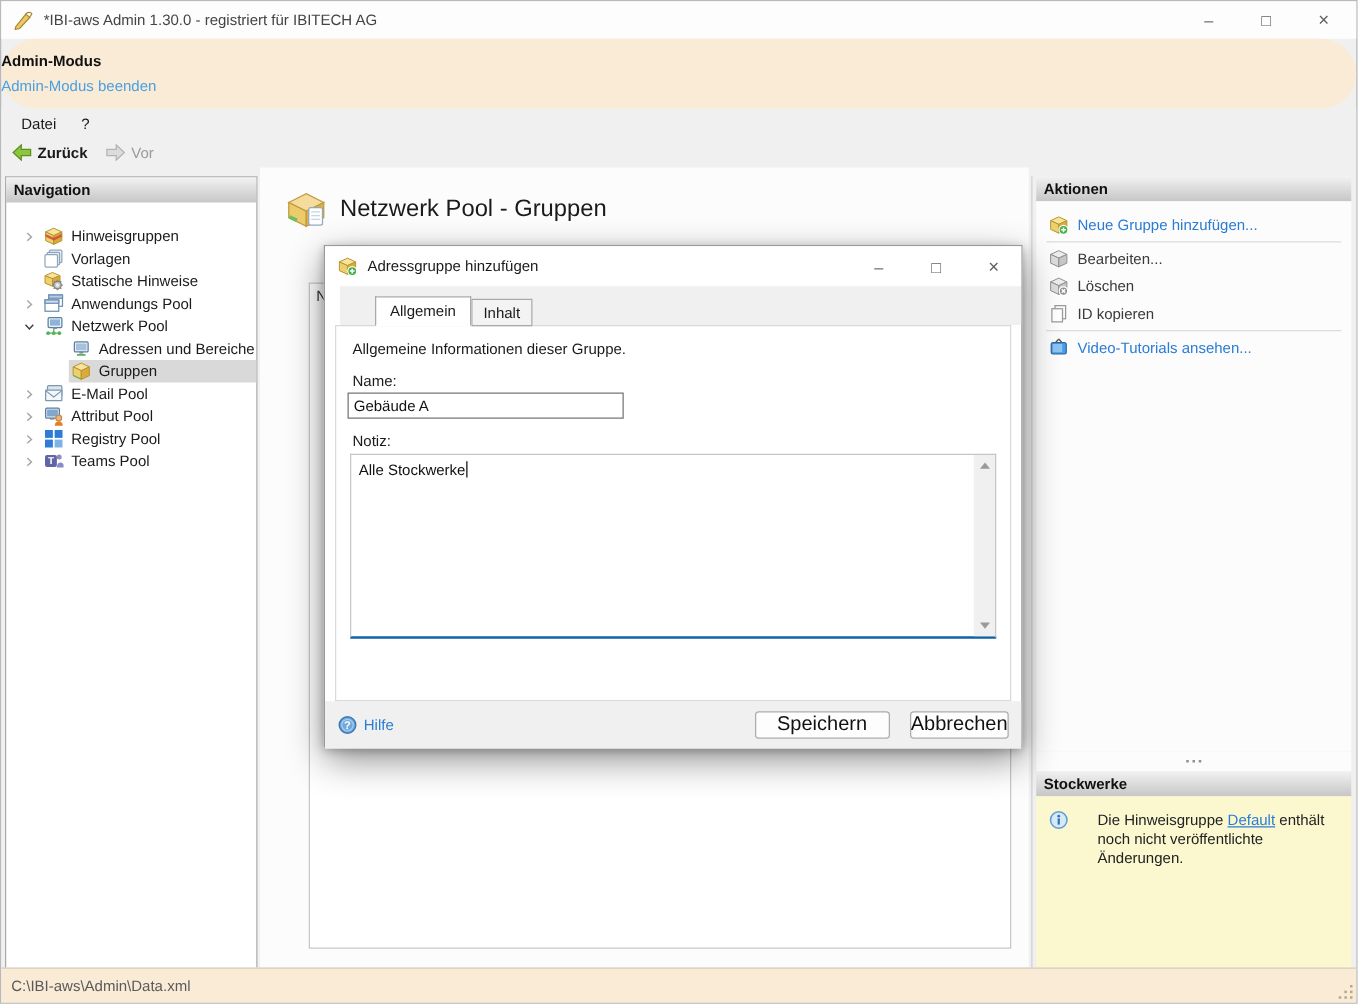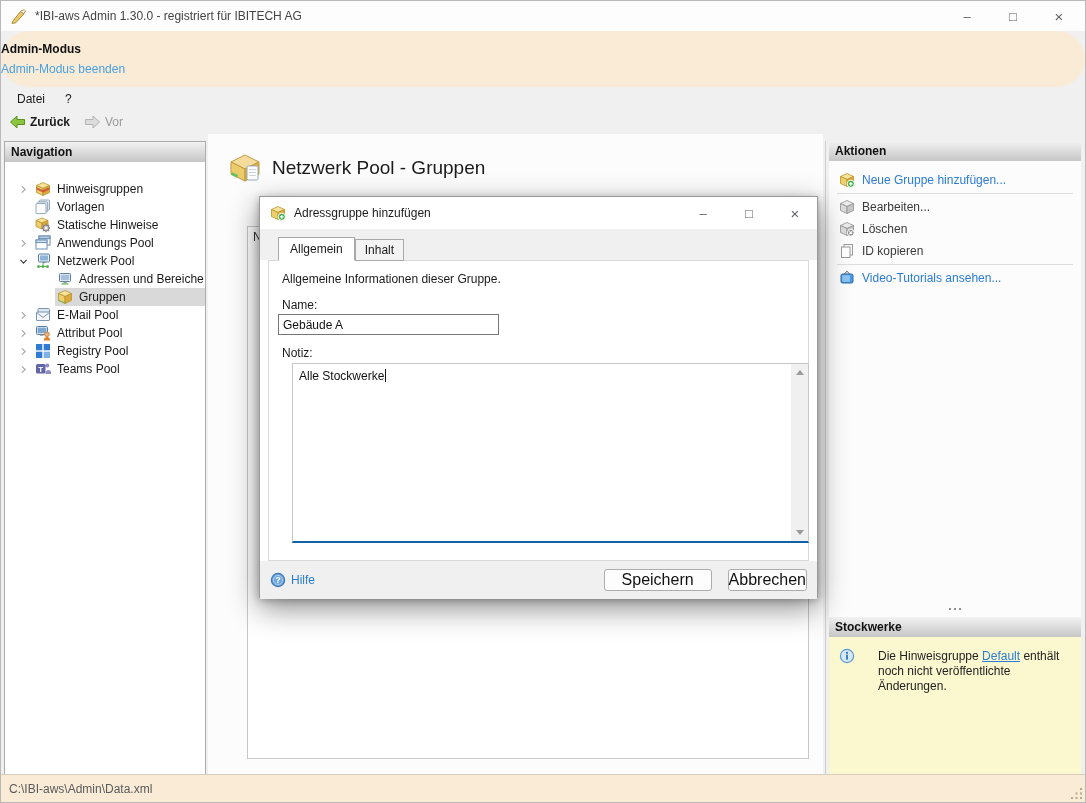--- a/index.html
+++ b/index.html
@@ -64,30 +64,30 @@
 
   
   .statusbar { position:absolute; left:0; bottom:0; width:100%; height:28px; background:#faebd7; border-top:1px solid #d6cdbb; display:flex; align-items:center; padding-left:8px; color:#5a5a5a; }
   .grip { position:absolute; right:2px; bottom:2px; }
 
   
   .dialog { position:absolute; left:258px; top:195px; width:559px; height:402px; background:#fff; border:1px solid #999; box-shadow:0 10px 28px rgba(0,0,0,.45), 0 2px 8px rgba(0,0,0,.28); z-index:10; }
   .dlg-titlebar { height:32px; display:flex; align-items:center; background:#fff; }
   .dlg-icon { margin:0 8px 0 10px; display:inline-flex; }
   .dlg-title { color:#1a1a1a; }
-  .dlg-tabs { height:31px; background:#f0f0f0; padding-left:18px; display:flex; align-items:flex-end; position:relative; z-index:2; }
+  .dlg-tabs { height:31px; background:#f0f0f0; padding-left:28px; display:flex; align-items:flex-end; position:relative; z-index:2;margin-left:12px; }
   .tab { border:1px solid #a9a9a9; background:#f3f3f3; padding:3px 9px 3px; margin-bottom:-1px; cursor:pointer; }
   .tab.active { background:#fff; border-bottom-color:#fff; padding:4px 11px 4px; z-index:3; }
   .dlg-pane { position:relative; margin:0 8px; height:301px; background:#fff; border:1px solid #d9d9d9; z-index:1; }
   .dlg-desc { position:absolute; left:13px; top:11px; }
   .field-label { position:absolute; left:13px; }
   .name-label { top:37px; }
   .name-input { position:absolute; left:9px; top:53px; width:221px; height:21px; border:1px solid #767676; font-family:"Liberation Sans", sans-serif; font-size:12px; padding:0 4px; color:#111; background:#fff; }
   .notiz-label { top:85px; }
-  .note-area { position:absolute; left:23px; top:102px; width:517px; height:180px; border:1px solid #c6c6c6; border-bottom:2px solid #0f62a8; background:#fff; }
+  .note-area { position:absolute; left:11px; top:102px; width:517px; height:148px; border:1px solid #c6c6c6; border-bottom:2px solid #0f62a8; background:#fff; }
   .note-text { position:absolute; left:6px; top:5px; color:#111; }
   .caret { display:inline-block; width:1px; height:13px; background:#111; vertical-align:-2px; margin-left:1px; }
   .vscroll { position:absolute; right:0; top:0; bottom:0; width:17px; background:#f0f0f0; }
   .sb-btn { position:absolute; left:0; width:17px; height:17px; display:flex; align-items:center; justify-content:center; }
   .sb-btn.up { top:0; } .sb-btn.down { bottom:0; }
   .tri-up { width:0; height:0; border-left:4px solid transparent; border-right:4px solid transparent; border-bottom:5px solid #9a9a9a; }
   .tri-down { width:0; height:0; border-left:4px solid transparent; border-right:4px solid transparent; border-top:5px solid #9a9a9a; }
   .dlg-footer { height:38px; background:#f0f0f0; display:flex; align-items:center; justify-content:space-between; padding:0 10px; }
   .help-link { display:flex; align-items:center; gap:5px; color:#2b7cd3; cursor:pointer; }
   .btn-row { display:flex; gap:16px; }

